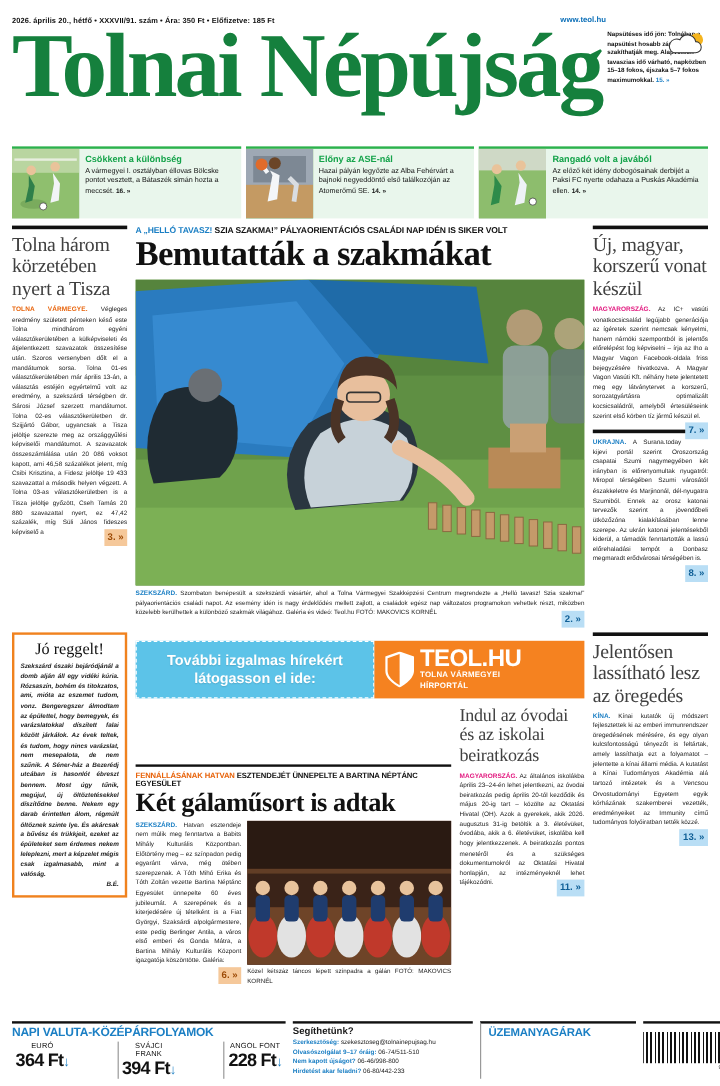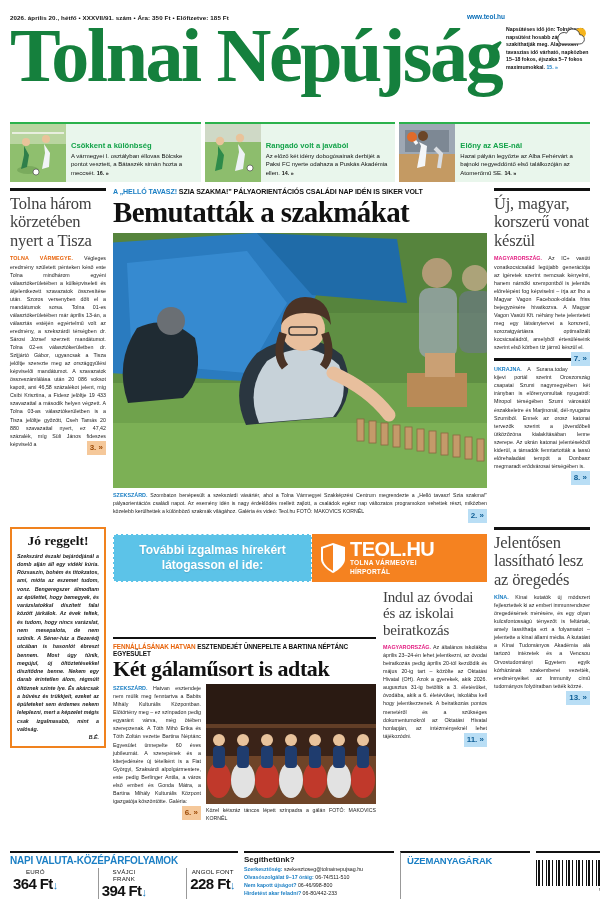--- a/index.html
+++ b/index.html
@@ -30,21 +30,21 @@
   .wx-lbl{font-size:5.4px;font-weight:bold;color:#1b7fc4;letter-spacing:.4px;}
   .wx-temp{font-size:27px;font-weight:bold;color:#1b7fc4;line-height:1;font-family:"Liberation Sans",sans-serif;}
   .wx-text{font-size:5.2px;font-weight:bold;line-height:1.45;margin-top:4px;color:#111;position:relative;}
   .wx-pg{color:#1b7fc4;}
   .wx-icon{position:absolute;right:1px;top:0px;width:34px;height:22px;}
 
   
   .teasers{display:flex;gap:4px;height:60px;margin-top:2px;}
   .teaser{flex:1;display:flex;border-top:2px solid #2bb24c;background:#e9f6ec;}
   .teaser .thumb{width:56px;flex:none;background:#7fae6a;position:relative;overflow:hidden;}
-  .teaser .tx{padding:18px 4px 0 5px;overflow:hidden;}
+  .teaser .tx{padding:5px 4px 0 5px;overflow:hidden;}
   .t-head{font-size:7.6px;font-weight:bold;color:#14a34a;line-height:1.1;margin-bottom:2px;}
   .t-body{font-size:6px;line-height:1.35;color:#111;}
   .t-pg{font-weight:bold;font-size:5.4px;}
 
   
   .grid{display:flex;gap:7px;margin-top:6px;}
   .col-l{width:96px;flex:none;}
   .col-c{flex:1;}
   .col-r{width:96px;flex:none;}
 
@@ -68,21 +68,21 @@
   .banner{display:flex;height:48px;margin-top:7px;}
   .banner-l{flex:1;background:#5cc3e8;display:flex;align-items:center;justify-content:center;
             border:1.6px dashed #ffffff;box-sizing:border-box;}
   .banner-l span{color:#fff;font-weight:bold;font-size:12px;line-height:1.2;text-align:center;text-shadow:0 1px 1px rgba(0,0,0,.12);}
   .banner-r{width:175px;background:#f58220;display:flex;align-items:center;gap:5px;padding-left:9px;box-sizing:border-box;}
   .teol-name{color:#fff;font-weight:bold;font-size:20px;line-height:1;letter-spacing:-.5px;}
   .teol-sub{color:#fff;font-size:6.6px;font-weight:bold;line-height:1.25;letter-spacing:.2px;}
 
   
   .jr-box{border:2.5px solid #f0821e;padding:4px 5px 5px;box-sizing:border-box;}
-  .jr-title{font-family:"Liberation Serif",serif;font-weight:bold;font-size:13.5px;text-align:center;margin:0 0 3px 0;color:#111;}
+  .jr-title{font-family:"Liberation Serif",serif;font-weight:normal;font-size:13.5px;text-align:center;margin:0 0 3px 0;color:#111;}
   .jr-txt{font-size:5.3px;line-height:1.56;font-style:italic;font-weight:bold;text-align:justify;color:#222;}
   .jr-sig{text-align:right;font-weight:bold;}
   .low-c{flex:1;margin-top:48px;}
   .sub-kicker{font-size:6.4px;font-weight:bold;color:#111;letter-spacing:-.1px;}
   .sub-kicker .org{color:#e8630a;}
   .low-hl{font-family:"Liberation Serif",serif;font-size:22px;line-height:1.02;margin:1px 0 4px 0;color:#111;letter-spacing:-.4px;}
   .low-photo{height:120px;background:#6b3f2a;position:relative;overflow:hidden;}
   .narrow{width:104px;flex:none;}
   .narrow .hl{font-size:15px;font-family:Liberation Serif, serif;}
 
@@ -153,51 +153,51 @@
       </div>
       <div class="tx">
         <div class="t-head">Csökkent a különbség</div>
         <div class="t-body"><span>A vármegyei I. osztályban éllovas Bölcske pontot vesztett, a Bátaszék simán hozta a meccsét.</span> <span class="t-pg">16. »</span></div>
       </div>
     </div>
 
     <div class="teaser">
       <div class="thumb">
         <svg viewBox="0 0 56 58" width="56" height="58">
-          <rect width="56" height="58" fill="#8dbd6d"></rect>
-          <rect y="0" width="56" height="18" fill="#cfd9c6"></rect>
-          <path d="M13 22 l6 9 l-2 14 l-7 2 l3-17z" fill="#2e8b4a"></path>
-          <circle cx="15" cy="17" r="4.2" fill="#e9c39a"></circle>
-          <path d="M33 20 l7 10 l-2 15 l-8 2 l4-19z" fill="#eef2f6"></path>
-          <circle cx="35" cy="14" r="4.2" fill="#e9c39a"></circle>
-          <circle cx="45" cy="44" r="3" fill="#fff" stroke="#333" stroke-width=".6"></circle>
-        </svg>
-      </div>
-      <div class="tx">
-        <div class="t-head">Rangadó volt a javából</div>
-        <div class="t-body"><span>Az előző két idény dobogósainak derbijét a Paksi FC nyerte odahaza a Puskás Akadémia ellen.</span> <span class="t-pg">14. »</span></div>
-      </div>
-    </div>
-
-    <div class="teaser">
-      <div class="thumb">
-        <svg viewBox="0 0 56 58" width="56" height="58">
           <rect width="56" height="58" fill="#9ea8b4"></rect>
           <rect y="30" width="56" height="28" fill="#c49a63"></rect>
           <rect x="6" y="6" width="44" height="22" fill="#7d8894"></rect>
           <path d="M20 18 l8 4 l-2 20 l-8 2 l4-22z" fill="#f4f6f8"></path>
           <circle cx="24" cy="12" r="5" fill="#6b4527"></circle>
           <path d="M18 20 l-6-8" stroke="#f4f6f8" stroke-width="3.5" fill="none"></path>
           <circle cx="13" cy="13" r="5" fill="#e06b2a"></circle>
           <path d="M36 24 l6 6 l-2 14" stroke="#d9dde2" stroke-width="4" fill="none"></path>
         </svg>
       </div>
       <div class="tx">
         <div class="t-head">Előny az ASE-nál</div>
         <div class="t-body"><span>Hazai pályán legyőzte az Alba Fehérvárt a bajnoki negyeddöntő első találkozóján az Atomerőmű SE.</span> <span class="t-pg">14. »</span></div>
+      </div>
+    </div>
+
+    <div class="teaser">
+      <div class="thumb">
+        <svg viewBox="0 0 56 58" width="56" height="58">
+          <rect width="56" height="58" fill="#8dbd6d"></rect>
+          <rect y="0" width="56" height="18" fill="#cfd9c6"></rect>
+          <path d="M13 22 l6 9 l-2 14 l-7 2 l3-17z" fill="#2e8b4a"></path>
+          <circle cx="15" cy="17" r="4.2" fill="#e9c39a"></circle>
+          <path d="M33 20 l7 10 l-2 15 l-8 2 l4-19z" fill="#eef2f6"></path>
+          <circle cx="35" cy="14" r="4.2" fill="#e9c39a"></circle>
+          <circle cx="45" cy="44" r="3" fill="#fff" stroke="#333" stroke-width=".6"></circle>
+        </svg>
+      </div>
+      <div class="tx">
+        <div class="t-head">Rangadó volt a javából</div>
+        <div class="t-body"><span>Az előző két idény dobogósainak derbijét a Paksi FC nyerte odahaza a Puskás Akadémia ellen.</span> <span class="t-pg">14. »</span></div>
       </div>
     </div>
 
   </div>
 
   <div class="grid">
 
     <div class="col-l">
       <div class="rule-top"></div>
       <h2 class="hl">Tolna három körzetében nyert a Tisza</h2>

